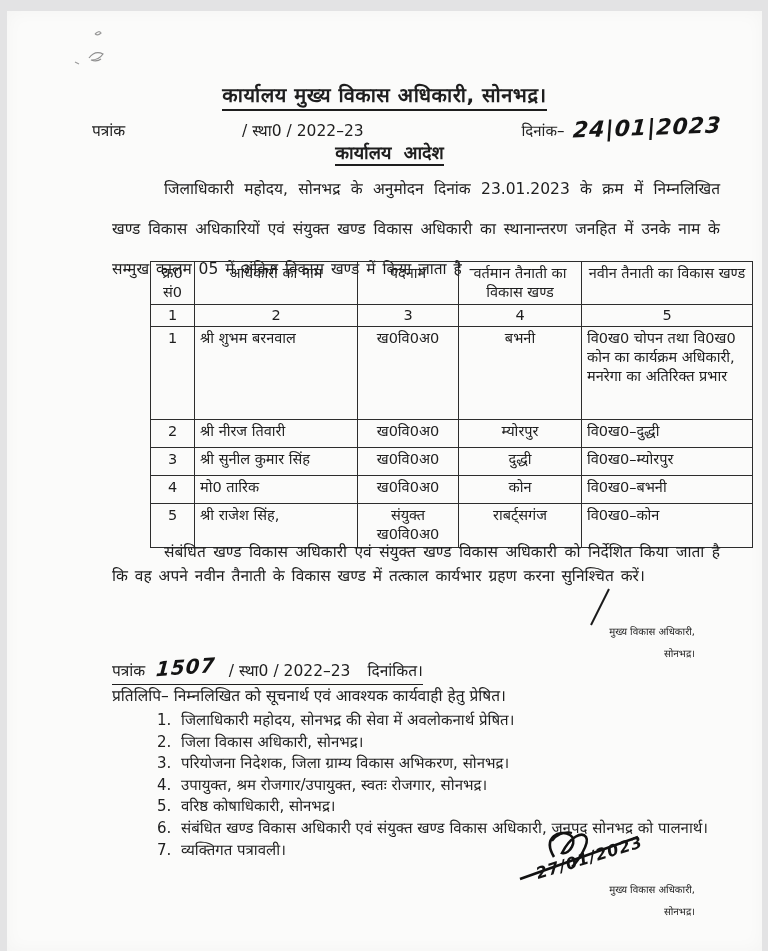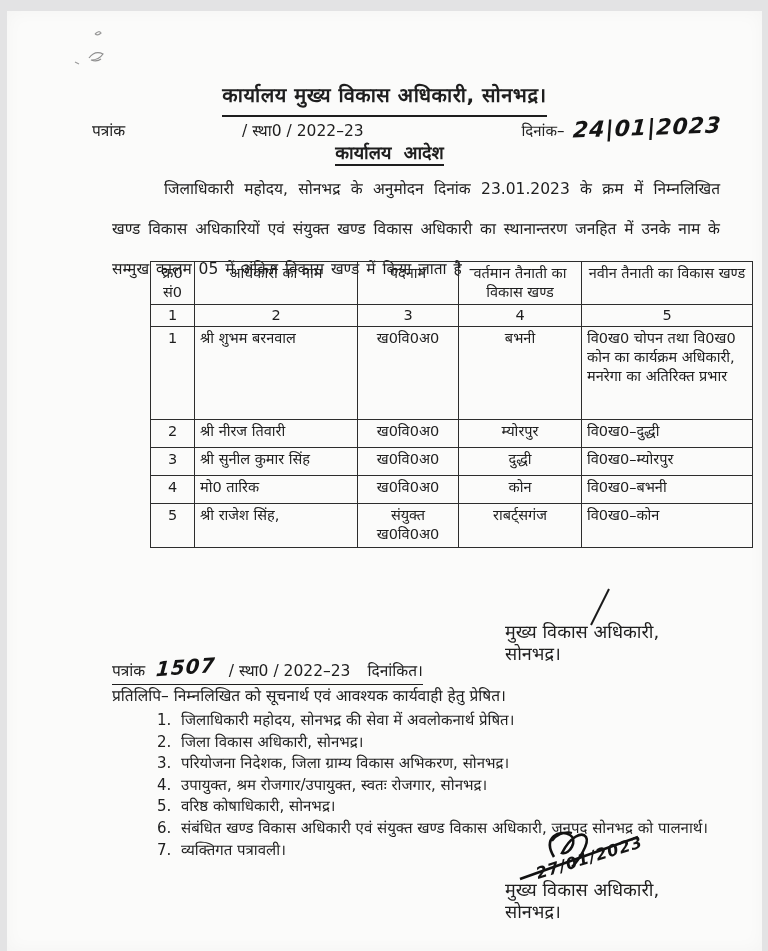--- a/index.html
+++ b/index.html
@@ -13,21 +13,21 @@
   .page{
     position:absolute;left:7px;right:6px;top:11px;bottom:0;
     background:#fbfbfa;
     box-shadow:inset 0 0 18px rgba(0,0,0,0.03);
   }
   .abs{position:absolute;}
   .doc-title{
     left:0;right:0;top:70px;text-align:center;
     font-size:20px;font-weight:bold;letter-spacing:.5px;
   }
-  .doc-title span{border-bottom:2px solid #1e1e1e;padding-bottom:8px;}
+  .doc-title span{border-bottom:2px solid #1e1e1e;padding-bottom:2px;}
   .line1{left:85px;right:40px;top:104px;font-size:15.5px;}
   .line1 .lbl{position:absolute;left:0;top:4px;}
   .line1 .num{position:absolute;left:150px;top:4px;}
   .line1 .datewrap{position:absolute;right:0;top:0;white-space:nowrap;}
   .line1 .date-lbl{font-size:15px;vertical-align:top;position:relative;top:5px;}
   .hand{
     font-style:italic;font-weight:bold;color:#141414;
     letter-spacing:1px;
   }
   .hand-date-top{
@@ -59,21 +59,21 @@
   .c-name{width:152px;}
   .c-desig{width:90px;text-align:center;margin-left:43px;}
   .c-curr{width:112px;text-align:center;}
   .c-new{width:160px;}
   tr.hdr th{height:34px;}
   tr.hdr .c-curr,tr.hdr .c-new{text-align:center;}
   tr.nums td{text-align:center;height:15px;padding:1px 4px;}
   tr.r1 td{height:88px;}
   tr.rx td{height:23px;}
   tr.r5 td{height:39px;}
-  .sig-block{width:190px;text-align:left;font-size:18px;line-height:22px;}
+  .sig-block{width:190px;text-align:right;font-size:10px;line-height:22px;}
   .sig1-text{left:498px;top:610px;}
   .sig1-stroke{left:568px;top:576px;}
   .line2{
     left:105px;top:646px;font-size:15.5px;white-space:nowrap;
     border-bottom:1.6px solid #1e1e1e;padding-bottom:3px;
   }
   .hand-no{
     display:inline-block;font-size:20px;transform:rotate(-4deg) skewX(-8deg);
     margin:0 8px 0 6px;position:relative;top:-2px;
   }
@@ -165,20 +165,21 @@
     <tr class="r5">
       <td class="c-sno">5</td>
       <td class="c-name">श्री राजेश सिंह,</td>
       <td class="c-desig">संयुक्त ख0वि0अ0</td>
       <td class="c-curr">राबर्ट्सगंज</td>
       <td class="c-new">वि0ख0–कोन</td>
     </tr>
   </tbody>
     </table>
 
+  <div class="abs para directive">संबंधित खण्ड विकास अधिकारी एवं संयुक्त खण्ड विकास अधिकारी को निर्देशित किया जाता है कि वह अपने नवीन तैनाती के विकास खण्ड में तत्काल कार्यभार ग्रहण करना सुनिश्चित करें।</div>
 
   <svg class="abs sig1-stroke" width="44" height="40" viewBox="0 0 44 40">
     <path d="M34 2 L16 38" stroke="#1a1a1a" stroke-width="2" fill="none"></path>
   </svg>
 
   <div class="abs sig-block sig1-text">
     <div>मुख्य विकास अधिकारी,</div>
     <div>सोनभद्र।</div>
   </div>
 

